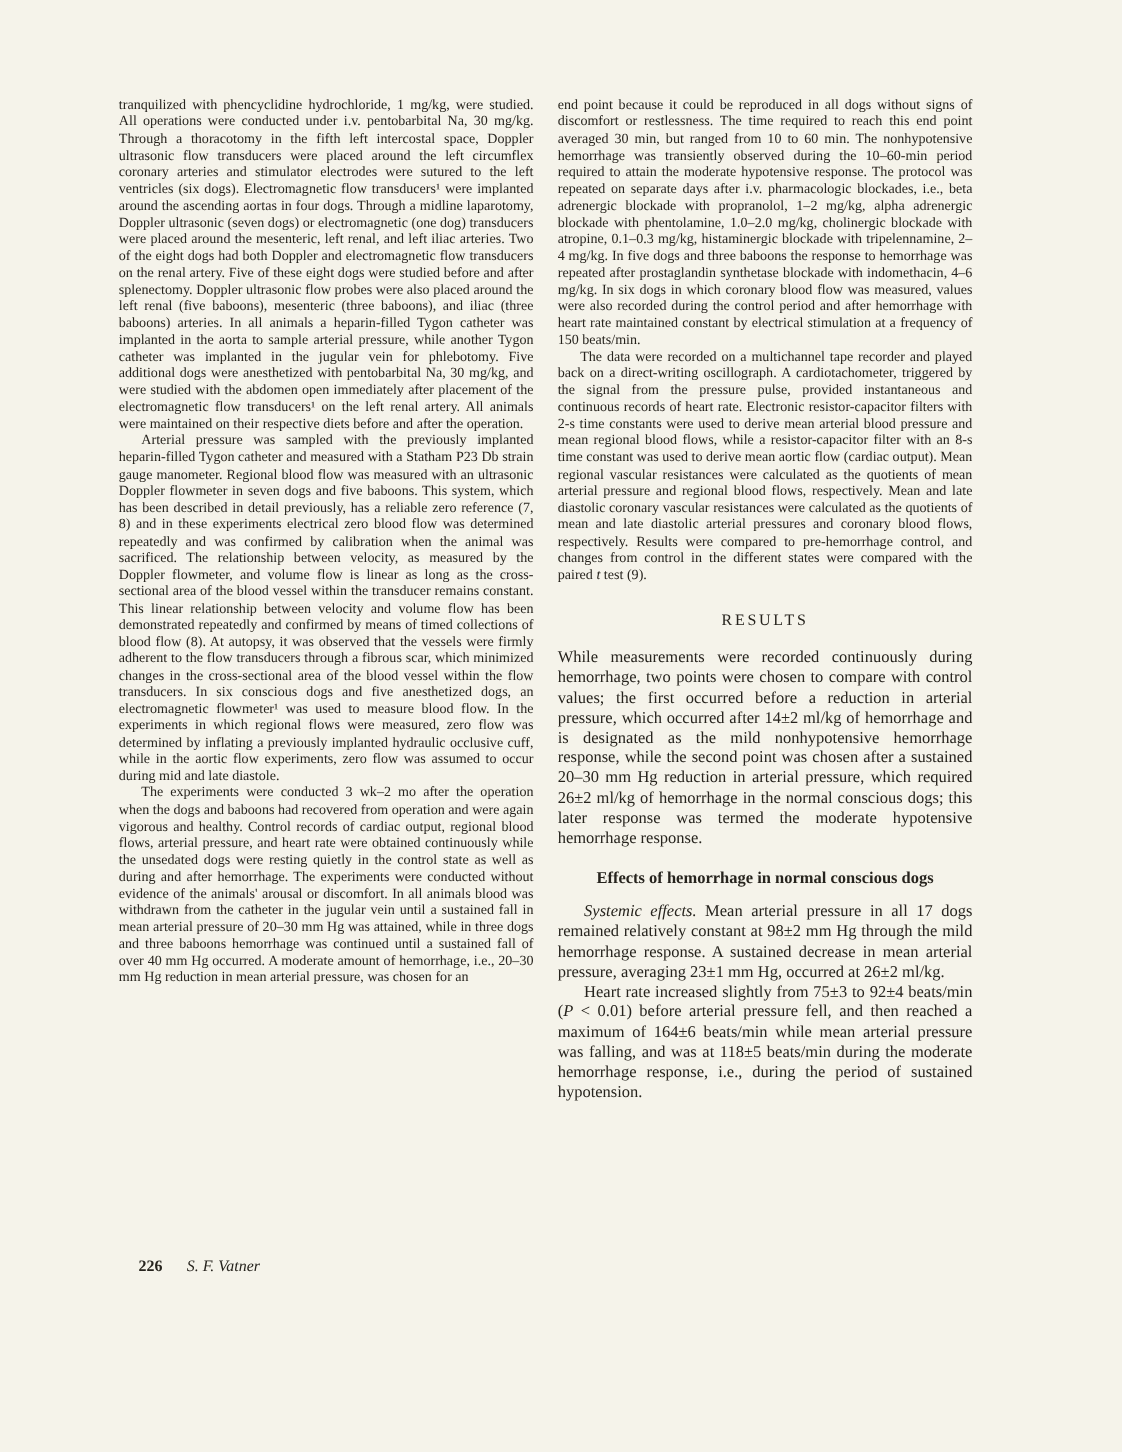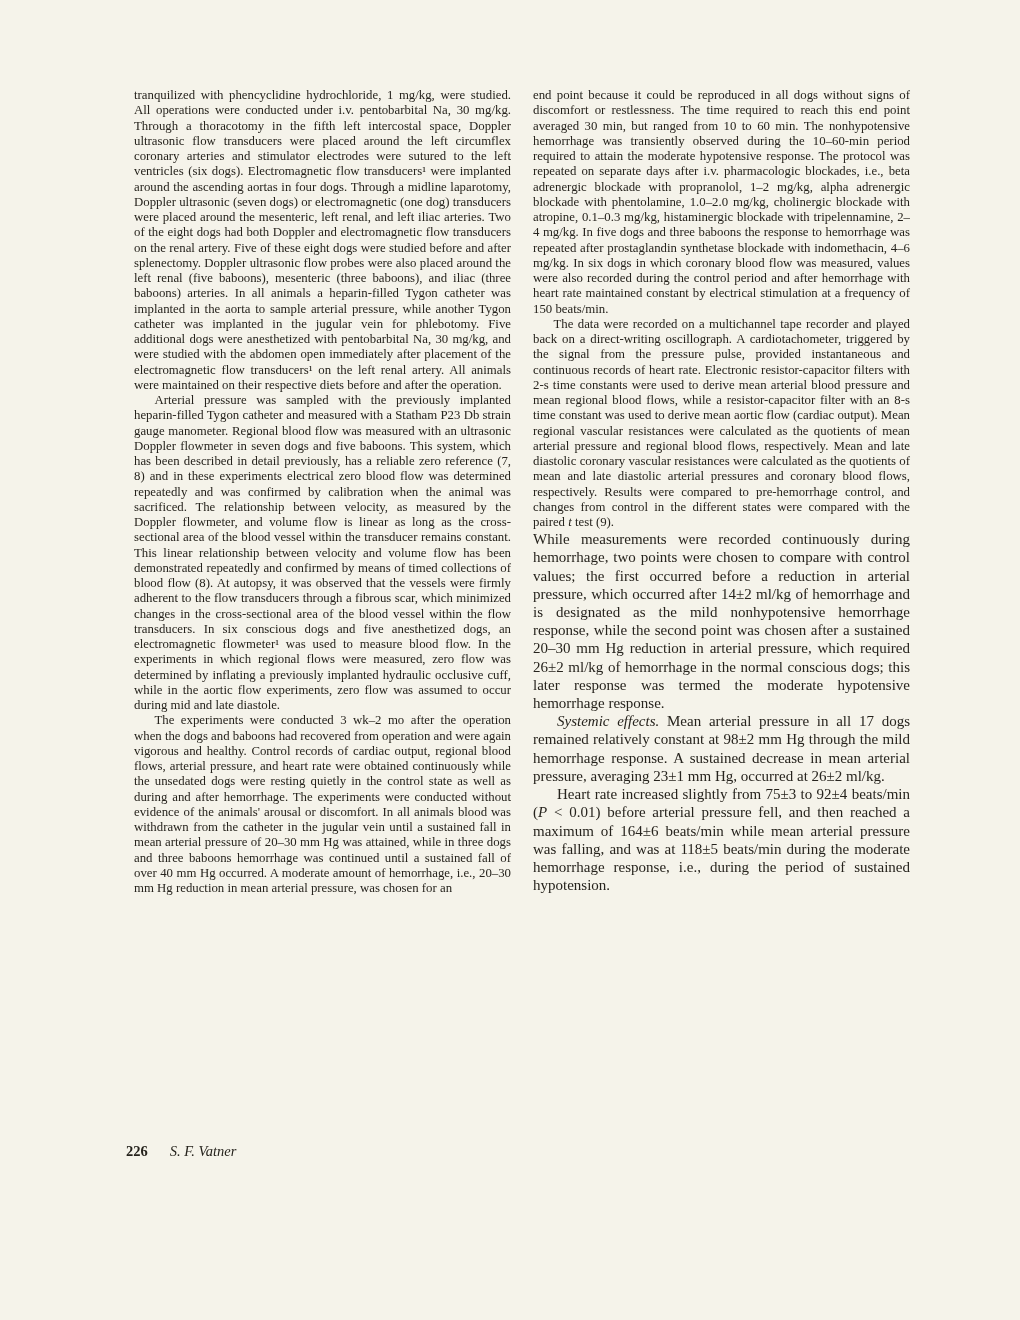--- a/index.html
+++ b/index.html
@@ -10,21 +10,21 @@
     font-family: "Liberation Serif", "DejaVu Serif", serif;
   }
   .page {
     position: relative;
     width: 1020px;
     height: 1320px;
     overflow: hidden;
   }
   .columns {
     position: absolute;
-    left: 134px;
+    left: 108px;
     top: 88px;
     width: 780px;
     display: flex;
     gap: 22px;
   }
   .column { width: 377px; }
   p.body {
     text-align: justify;
     text-indent: 1.6em;
     hyphens: auto;
@@ -79,23 +79,25 @@
     <div class="column">
       <p class="body methods-text no-indent">tranquilized with phencyclidine hydrochloride, 1 mg/kg, were studied. All operations were conducted under i.v. pentobarbital Na, 30 mg/kg. Through a thoracotomy in the fifth left intercostal space, Doppler ultrasonic flow transducers were placed around the left circumflex coronary arteries and stimulator electrodes were sutured to the left ventricles (six dogs). Electromagnetic flow transducers¹ were implanted around the ascending aortas in four dogs. Through a midline laparotomy, Doppler ultrasonic (seven dogs) or electromagnetic (one dog) transducers were placed around the mesenteric, left renal, and left iliac arteries. Two of the eight dogs had both Doppler and electromagnetic flow transducers on the renal artery. Five of these eight dogs were studied before and after splenectomy. Doppler ultrasonic flow probes were also placed around the left renal (five baboons), mesenteric (three baboons), and iliac (three baboons) arteries. In all animals a heparin-filled Tygon catheter was implanted in the aorta to sample arterial pressure, while another Tygon catheter was implanted in the jugular vein for phlebotomy. Five additional dogs were anesthetized with pentobarbital Na, 30 mg/kg, and were studied with the abdomen open immediately after placement of the electromagnetic flow transducers¹ on the left renal artery. All animals were maintained on their respective diets before and after the operation.</p>
       <p class="body methods-text">Arterial pressure was sampled with the previously implanted heparin-filled Tygon catheter and measured with a Statham P23 Db strain gauge manometer. Regional blood flow was measured with an ultrasonic Doppler flowmeter in seven dogs and five baboons. This system, which has been described in detail previously, has a reliable zero reference (7, 8) and in these experiments electrical zero blood flow was determined repeatedly and was confirmed by calibration when the animal was sacrificed. The relationship between velocity, as measured by the Doppler flowmeter, and volume flow is linear as long as the cross-sectional area of the blood vessel within the transducer remains constant. This linear relationship between velocity and volume flow has been demonstrated repeatedly and confirmed by means of timed collections of blood flow (8). At autopsy, it was observed that the vessels were firmly adherent to the flow transducers through a fibrous scar, which minimized changes in the cross-sectional area of the blood vessel within the flow transducers. In six conscious dogs and five anesthetized dogs, an electromagnetic flowmeter¹ was used to measure blood flow. In the experiments in which regional flows were measured, zero flow was determined by inflating a previously implanted hydraulic occlusive cuff, while in the aortic flow experiments, zero flow was assumed to occur during mid and late diastole.</p>
       <p class="body methods-text">The experiments were conducted 3 wk–2 mo after the operation when the dogs and baboons had recovered from operation and were again vigorous and healthy. Control records of cardiac output, regional blood flows, arterial pressure, and heart rate were obtained continuously while the unsedated dogs were resting quietly in the control state as well as during and after hemorrhage. The experiments were conducted without evidence of the animals' arousal or discomfort. In all animals blood was withdrawn from the catheter in the jugular vein until a sustained fall in mean arterial pressure of 20–30 mm Hg was attained, while in three dogs and three baboons hemorrhage was continued until a sustained fall of over 40 mm Hg occurred. A moderate amount of hemorrhage, i.e., 20–30 mm Hg reduction in mean arterial pressure, was chosen for an</p>
     </div>
 
     <div class="column">
       <p class="body methods-text no-indent">end point because it could be reproduced in all dogs without signs of discomfort or restlessness. The time required to reach this end point averaged 30 min, but ranged from 10 to 60 min. The nonhypotensive hemorrhage was transiently observed during the 10–60-min period required to attain the moderate hypotensive response. The protocol was repeated on separate days after i.v. pharmacologic blockades, i.e., beta adrenergic blockade with propranolol, 1–2 mg/kg, alpha adrenergic blockade with phentolamine, 1.0–2.0 mg/kg, cholinergic blockade with atropine, 0.1–0.3 mg/kg, histaminergic blockade with tripelennamine, 2–4 mg/kg. In five dogs and three baboons the response to hemorrhage was repeated after prostaglandin synthetase blockade with indomethacin, 4–6 mg/kg. In six dogs in which coronary blood flow was measured, values were also recorded during the control period and after hemorrhage with heart rate maintained constant by electrical stimulation at a frequency of 150 beats/min.</p>
       <p class="body methods-text"><span>The data were recorded on a multichannel tape recorder and played back on a direct-writing oscillograph. A cardiotachometer, triggered by the signal from the pressure pulse, provided instantaneous and continuous records of heart rate. Electronic resistor-capacitor filters with 2-s time constants were used to derive mean arterial blood pressure and mean regional blood flows, while a resistor-capacitor filter with an 8-s time constant was used to derive mean aortic flow (cardiac output). Mean regional vascular resistances were calculated as the quotients of mean arterial pressure and regional blood flows, respectively. Mean and late diastolic coronary vascular resistances were calculated as the quotients of mean and late diastolic arterial pressures and coronary blood flows, respectively. Results were compared to pre-hemorrhage control, and changes from control in the different states were compared with the paired </span><span class="italic">t</span><span> test (9).</span></p>
 
+      <h2 class="results-heading">RESULTS</h2>
 
       <p class="body results-text no-indent">While measurements were recorded continuously during hemorrhage, two points were chosen to compare with control values; the first occurred before a reduction in arterial pressure, which occurred after 14±2 ml/kg of hemorrhage and is designated as the mild nonhypotensive hemorrhage response, while the second point was chosen after a sustained 20–30 mm Hg reduction in arterial pressure, which required 26±2 ml/kg of hemorrhage in the normal conscious dogs; this later response was termed the moderate hypotensive hemorrhage response.</p>
 
+      <h3 class="subsection-heading">Effects of hemorrhage in normal conscious dogs</h3>
 
       <p class="body results-text"><span class="italic">Systemic effects.</span><span>  Mean arterial pressure in all 17 dogs remained relatively constant at 98±2 mm Hg through the mild hemorrhage response. A sustained decrease in mean arterial pressure, averaging 23±1 mm Hg, occurred at 26±2 ml/kg.</span></p>
 
       <p class="body results-text"><span>Heart rate increased slightly from 75±3 to 92±4 beats/min (</span><span class="italic">P</span><span> &lt; 0.01) before arterial pressure fell, and then reached a maximum of 164±6 beats/min while mean arterial pressure was falling, and was at 118±5 beats/min during the moderate hemorrhage response, i.e., during the period of sustained hypotension.</span></p>
     </div>
 
   </div>
 
   <div class="page-footer">
     <span class="pagenum">226</span><span class="author">S. F. Vatner</span>

